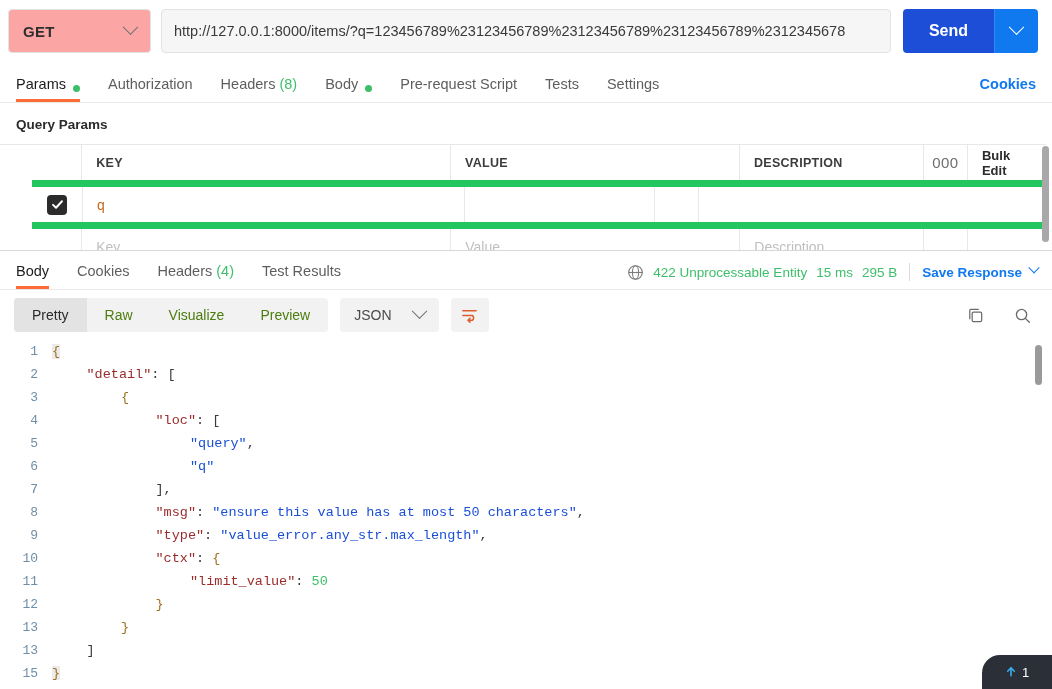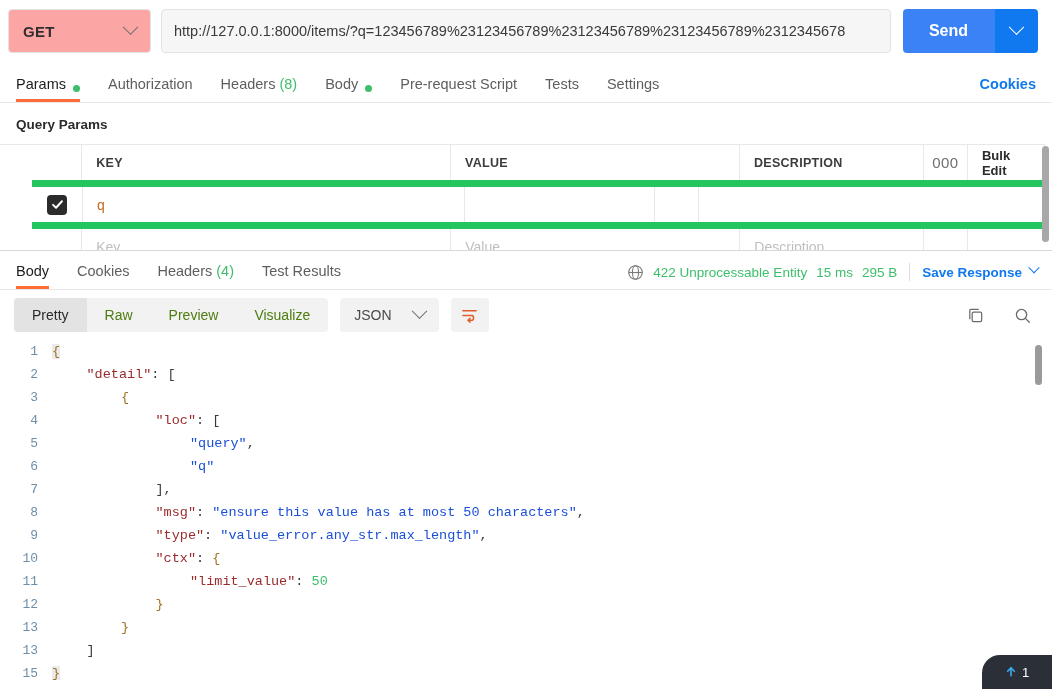--- a/index.html
+++ b/index.html
@@ -23,21 +23,21 @@
   .chev { width: 11px; height: 11px; border-right: 1.6px solid #707070; border-bottom: 1.6px solid #707070;
           transform: rotate(45deg) translate(-3px,-3px); }
   .url-input {
     flex: 1; height: 44px; margin-left: 10px;
     background: #f6f6f6; border: 1px solid #e3e3e3; border-radius: 4px;
     display: flex; align-items: center; padding: 0 12px;
     font-size: 14.5px; color: #3a3a3a; overflow: hidden; white-space: nowrap;
     font-family: "Liberation Sans", sans-serif;
   }
   .send-wrap { display: flex; margin-left: 12px; height: 44px; border-radius: 4px; overflow: hidden; }
-  .send-btn { background: #3b82f6; color: #fff; font-size: 16px; font-weight: bold;
+  .send-btn { background: #1d4ed8; color: #fff; font-size: 16px; font-weight: bold;
               display: flex; align-items: center; padding: 0 26px; cursor: pointer; }
   .send-caret { background: #1179ef; width: 44px; display: flex; align-items: center; justify-content: center;
                 border-left: 1px solid #2f8bf3; cursor: pointer; }
   .send-caret .chev { border-color: #ffffff; }
 
   
   .req-tabs { display: flex; align-items: flex-end; height: 40px; padding: 0 16px; position: relative; }
   .rtab { font-size: 14.5px; color: #5e5e5e; margin-right: 28px; padding-bottom: 10px;
           display: flex; align-items: flex-end; cursor: pointer; position: relative; white-space: nowrap; }
   .rtab.active { color: #1c1c1c; }
@@ -252,22 +252,22 @@
       <span class="chev"></span>
     </span>
   </div>
 </div>
 <div class="hr"></div>
 
 <div class="fmtbar">
   <div class="seg">
     <div class="segbtn active">Pretty</div>
     <div class="segbtn">Raw</div>
+    <div class="segbtn">Visualize</div>
     <div class="segbtn">Preview</div>
-    <div class="segbtn">Visualize</div>
   </div>
   <div class="jsonsel">
     <span>JSON</span>
     <span class="chev"></span>
   </div>
   <div class="wrapbtn">
     <svg viewBox="0 0 20 20" width="19" height="19">
       <line x1="3" y1="5" x2="17" y2="5" stroke="#e05c2a" stroke-width="1.6" stroke-linecap="round"></line>
       <path d="M3 10 H13 a3 3 0 0 1 0 5 H9" fill="none" stroke="#e05c2a" stroke-width="1.6" stroke-linecap="round"></path>
       <path d="M10.5 13 L8.4 15 L10.5 17" fill="none" stroke="#e05c2a" stroke-width="1.6" stroke-linecap="round" stroke-linejoin="round"></path>

